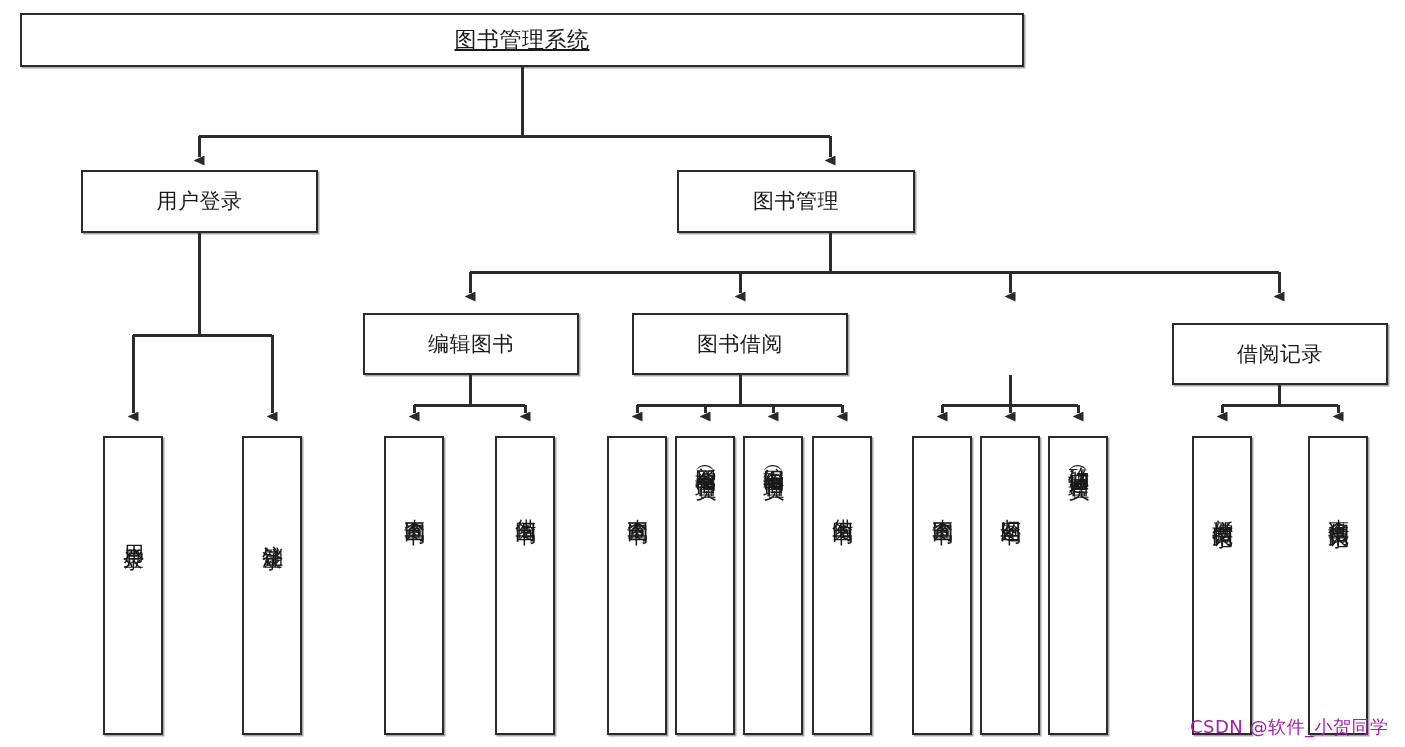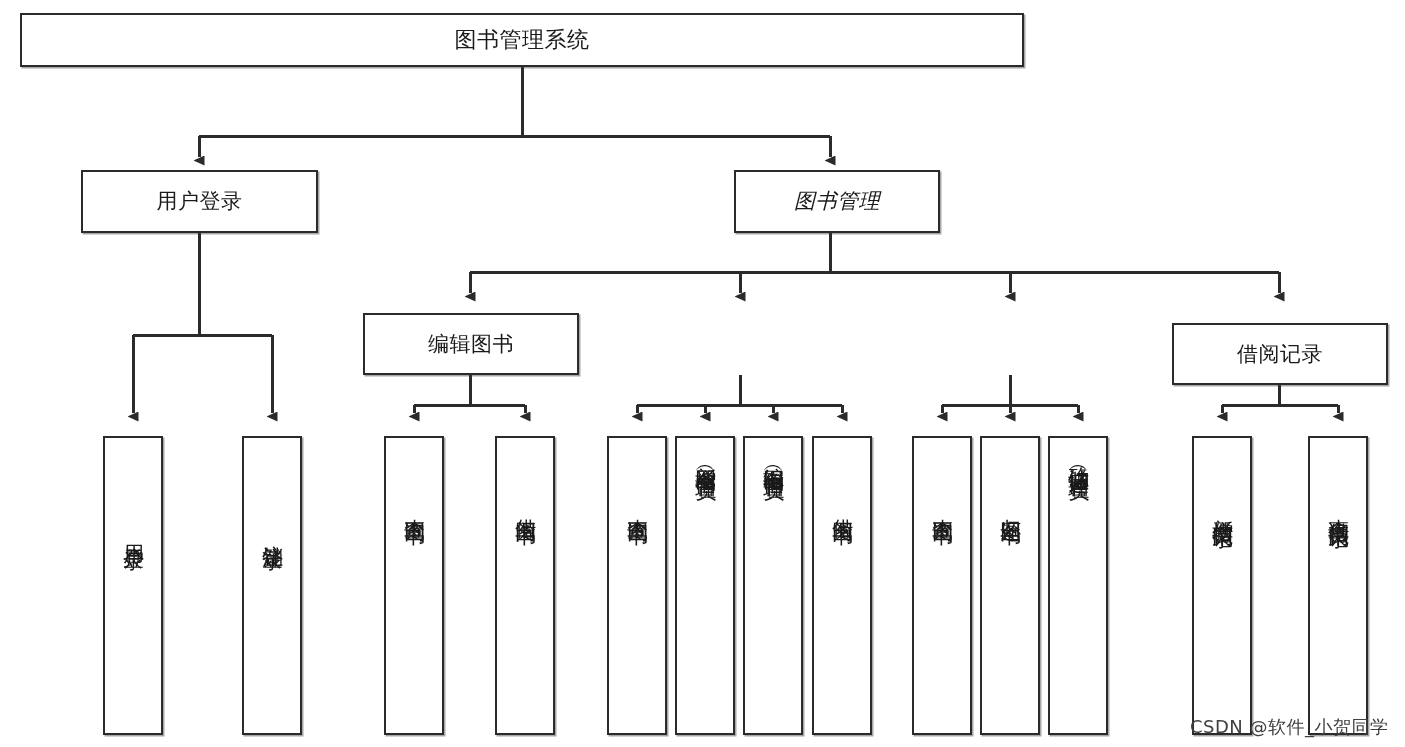--- a/index.html
+++ b/index.html
@@ -63,21 +63,21 @@
     white-space: nowrap;
   }
   .node.vert.mid .node-label {
     padding-top: 52px;
   }
   .node.vert.midlow .node-label {
     padding-top: 78px;
   }
   .watermark {
     position: absolute;
-    color: #404040;
+    color: #a21caf;
     font-size: 18px;
     white-space: nowrap;
     z-index: 5;
     letter-spacing: 0.5px;
   }
 </style>
 </head>
 <body>
 
 <div id="canvas">
@@ -126,36 +126,39 @@
       <path d="M1010,405 L1010,413" marker-end="url(#arrow)"></path>
       <path d="M1078,405 L1078,413" marker-end="url(#arrow)"></path>
 
       <path d="M1279,375 L1279,405"></path>
       <path d="M1222,405 L1338,405"></path>
       <path d="M1222,405 L1222,413" marker-end="url(#arrow)"></path>
       <path d="M1338,405 L1338,413" marker-end="url(#arrow)"></path>
     </g>
   </svg>
 
-  <div class="node horiz root" style="left:20px; top:13px; width:1004px; height:54px;">
+  <div class="node horiz root" style="left:20px; top:13px; width:1004px; height:54px;text-decoration:underline;">
     <span class="node-label">图书管理系统</span>
   </div>
 
   <div class="node horiz" style="left:81px; top:170px; width:237px; height:63px;">
     <span class="node-label">用户登录</span>
   </div>
 
-  <div class="node horiz" style="left:734px; top:170px; width:206px; height:63px;font-style:italic;">
+  <div class="node horiz" style="left:677px; top:170px; width:238px; height:63px;">
     <span class="node-label">图书管理</span>
   </div>
 
   <div class="node horiz" style="left:363px; top:313px; width:216px; height:62px;">
     <span class="node-label">编辑图书</span>
   </div>
 
+  <div class="node horiz" style="left:632px; top:313px; width:216px; height:62px;">
+    <span class="node-label">图书借阅</span>
+  </div>
 
 
   <div class="node horiz" style="left:1172px; top:323px; width:216px; height:62px;">
     <span class="node-label">借阅记录</span>
   </div>
 
   <div class="node vert midlow" style="left:103px; top:436px; width:60px; height:299px;">
     <span class="node-label">用户登录</span>
   </div>
 

